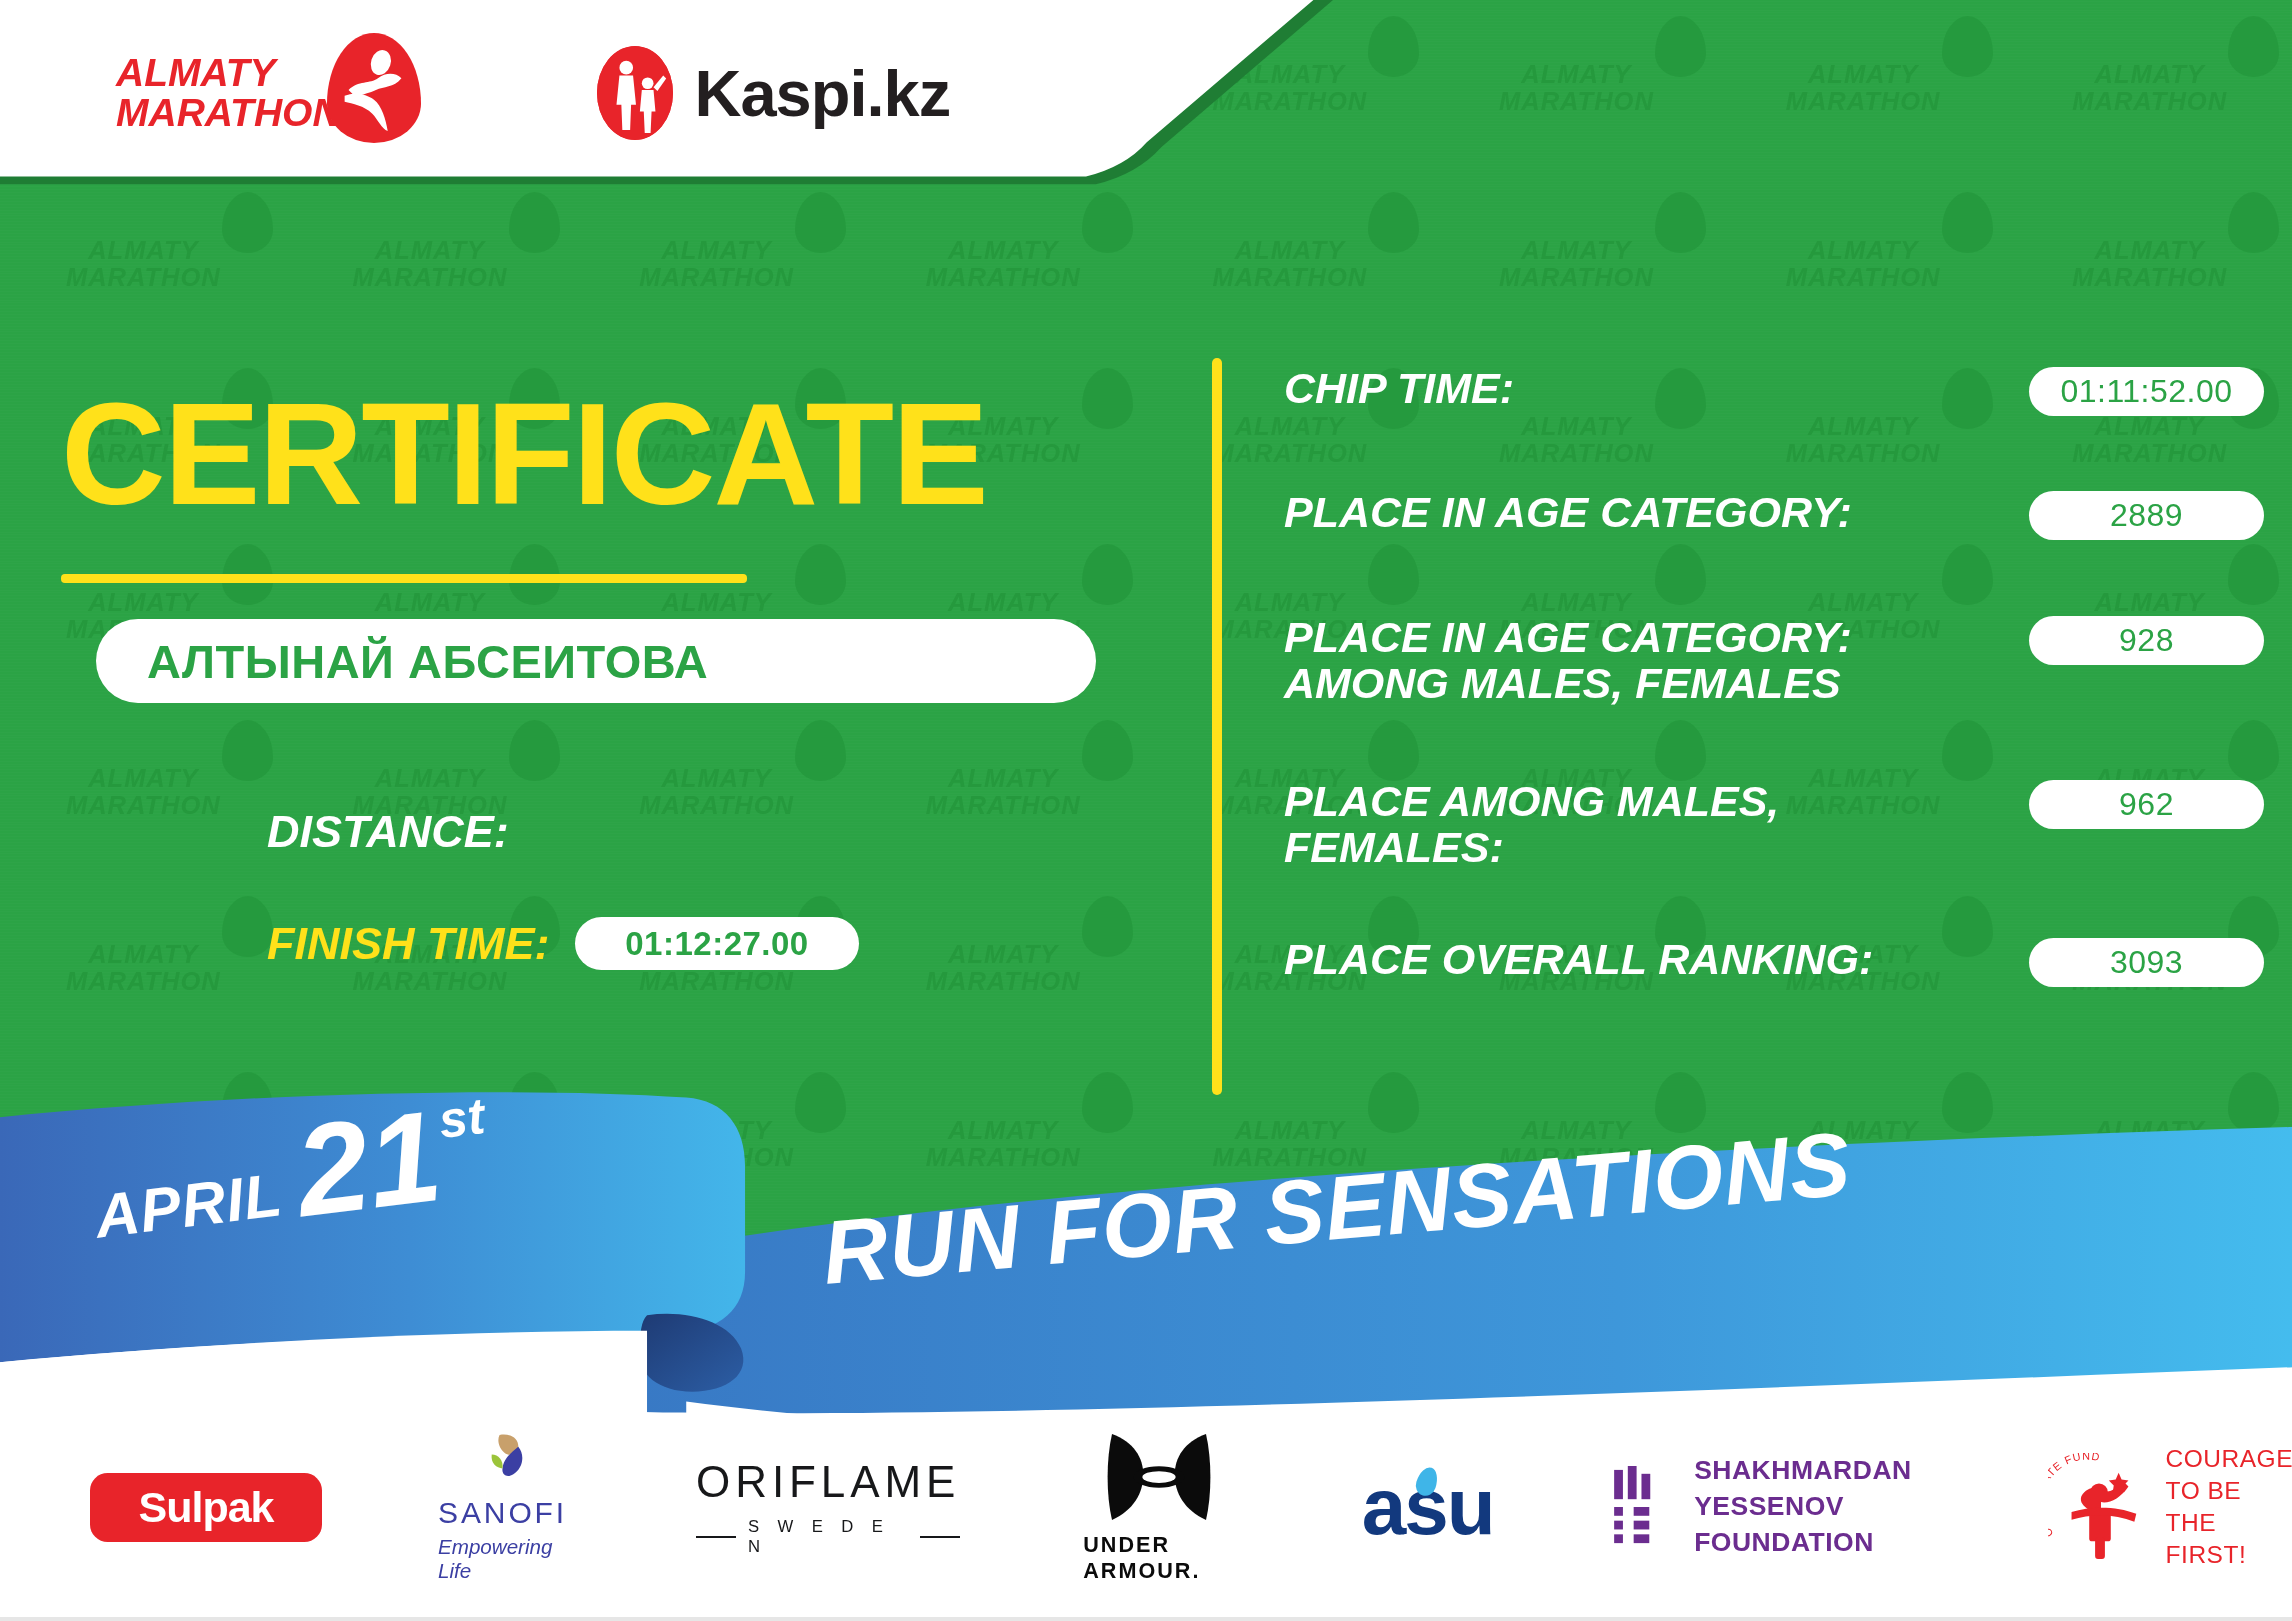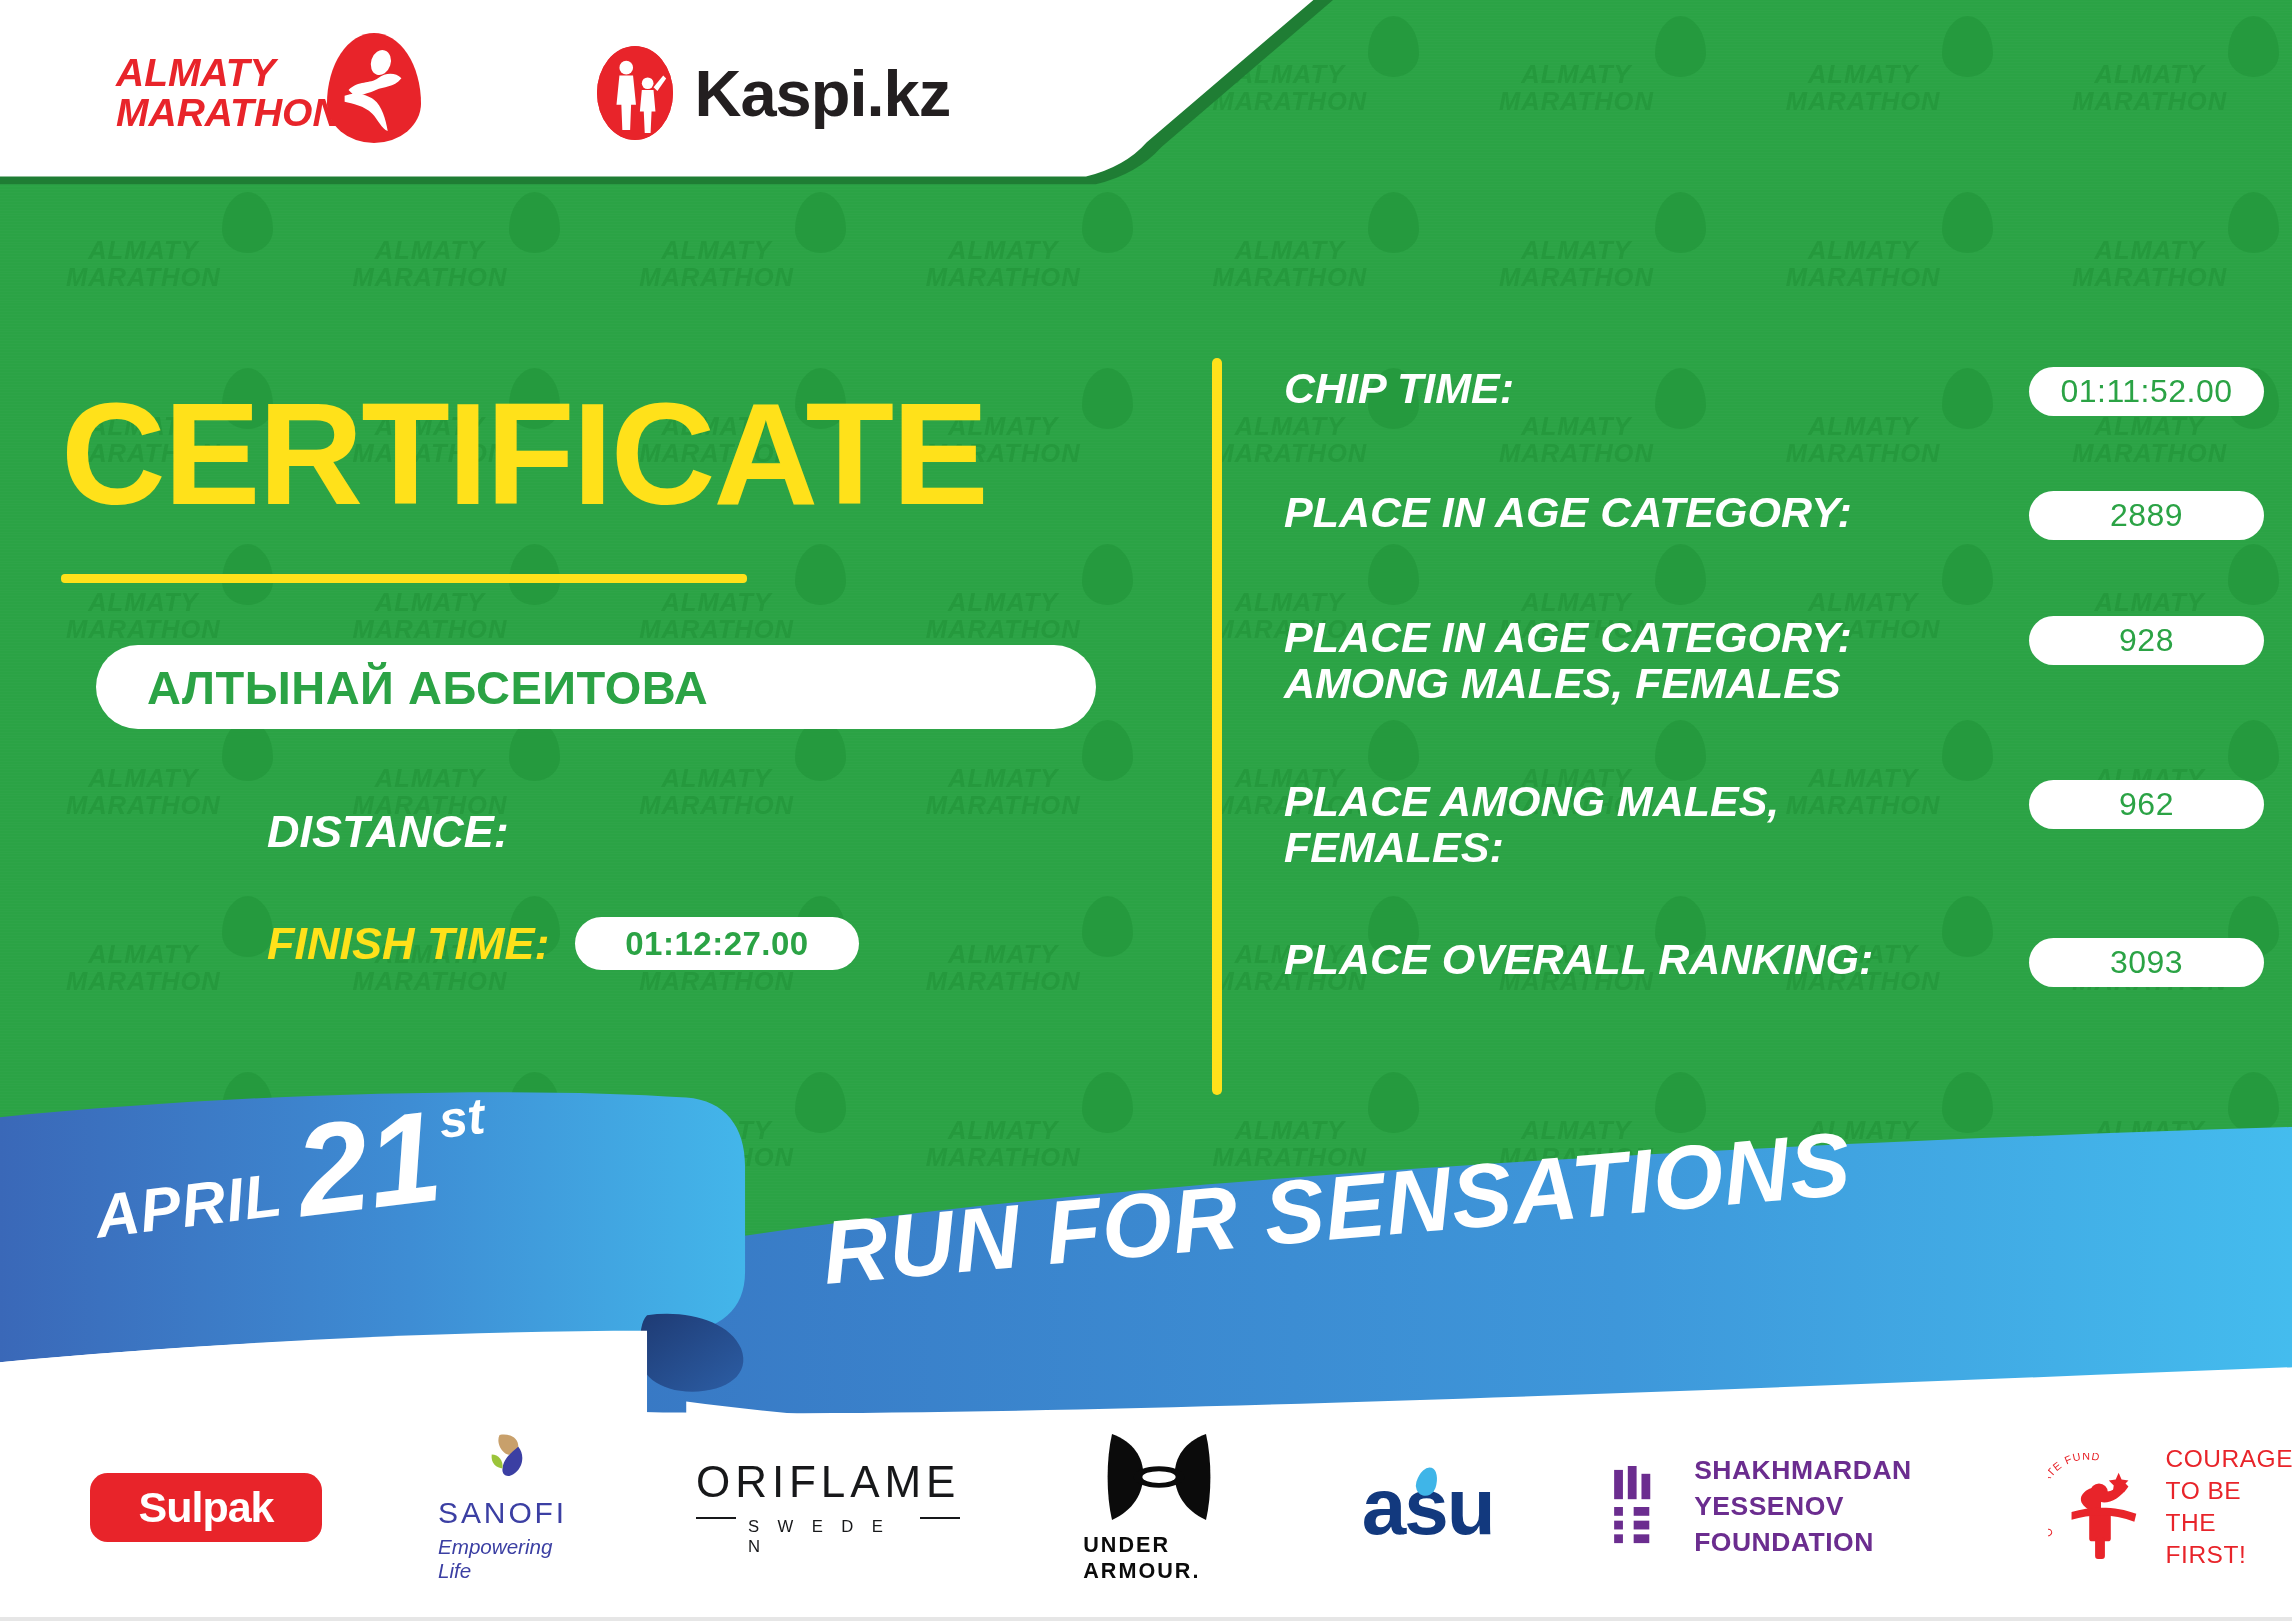--- a/index.html
+++ b/index.html
@@ -98,21 +98,21 @@
   .title{
     position:absolute; left:61px; top:382px;
     font-size:145px; font-weight:bold; color:#FFE11A;
     letter-spacing:-2px; line-height:1;
   }
   .title-rule{
     position:absolute; left:61px; top:574px;
     width:686px; height:8.8px; background:#FFE11A; border-radius:3.9px;
   }
   .name-pill{
-    position:absolute; left:96px; top:645px;
+    position:absolute; left:96px; top:619px;
     width:1000px; height:84px; background:#ffffff;
     border-radius:42px;
     display:flex; align-items:center;
   }
   .name-pill span{
     margin-left:51px; color:#2BA345;
     font-size:47px; font-weight:bold; letter-spacing:0.5px;
   }
 
   .lrow{ position:absolute; display:flex; align-items:center; }
@@ -212,21 +212,21 @@
   }
 
   #sp-sanofi{ margin-left:116px; }
   .sanofi-mark{ width:61px; height:61px; position:relative; margin-bottom:3.9px; }
   .sanofi-word{ color:#3B3FA3; font-size:30px; letter-spacing:2.9px; font-weight:normal; }
   .sanofi-tag{ color:#3B3FA3; font-size:20.6px; font-style:italic; margin-top:4.9px; }
 
   #sp-oriflame{ margin-left:129px; }
   .ori-word{ color:#17181A; font-size:44px; letter-spacing:4.9px; font-weight:normal; }
   .ori-sub{
-    display:flex; gap:11.8px; margin-top:9.8px;
+    display:flex; align-items:center; gap:11.8px; margin-top:9.8px;
   }
   .ori-sub .ln{ width:43px; height:2px; background:#17181A; }
   .ori-sub .tx{ color:#17181A; font-size:16.7px; letter-spacing:6.9px; }
 
   #sp-ua{ margin-left:123px; }
   .ua-mark{ width:118px; height:94px; }
   .ua-word{ color:#0B0B0B; font-size:21.6px; font-weight:bold; letter-spacing:2px; margin-top:7.8px; }
 
   #sp-asu{ margin-left:127px; }
   .asu-word{ color:#12397E; font-size:80px; font-weight:bold; letter-spacing:-2px; position:relative; }

